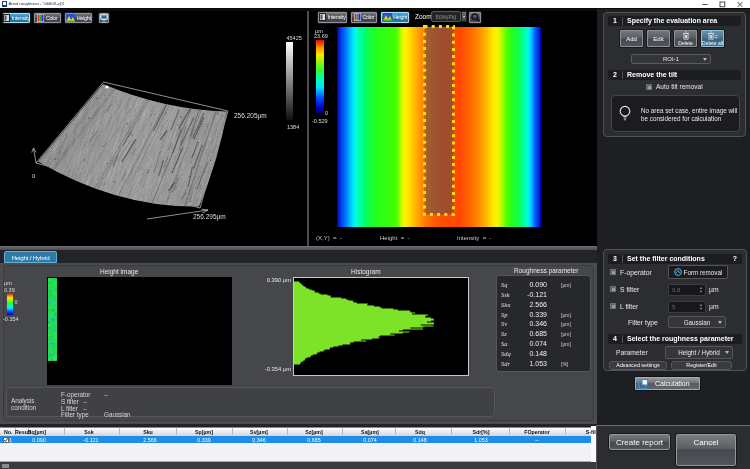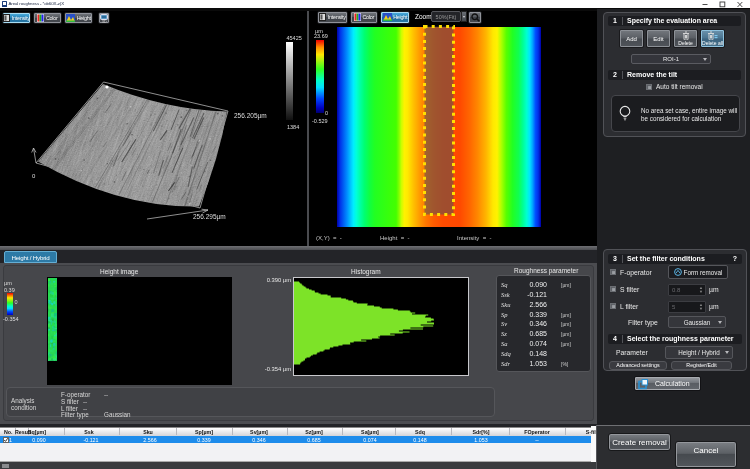--- a/index.html
+++ b/index.html
@@ -747,14 +747,14 @@
 <span class="abs" style="left:125px;width:50px;text-align:center;top:436.5px;font-size:5.3px;color:#fff;">2.566</span>
 <span class="abs" style="left:179px;width:50px;text-align:center;top:436.5px;font-size:5.3px;color:#fff;">0.339</span>
 <span class="abs" style="left:234px;width:50px;text-align:center;top:436.5px;font-size:5.3px;color:#fff;">0.346</span>
 <span class="abs" style="left:289px;width:50px;text-align:center;top:436.5px;font-size:5.3px;color:#fff;">0.685</span>
 <span class="abs" style="left:345px;width:50px;text-align:center;top:436.5px;font-size:5.3px;color:#fff;">0.074</span>
 <span class="abs" style="left:395px;width:50px;text-align:center;top:436.5px;font-size:5.3px;color:#fff;">0.148</span>
 <span class="abs" style="left:456px;width:50px;text-align:center;top:436.5px;font-size:5.3px;color:#fff;">1.053</span>
 <span class="abs" style="left:512px;width:50px;text-align:center;top:436.5px;font-size:5.3px;color:#fff;">--</span>
 
 <div class="abs" style="left:596px;top:425px;width:154px;height:44px;background:#2c2d30;border-top:1px solid #6e6f73;border-left:1px solid #55565a;"></div>
-<div class="abs" style="left:608px;top:433px;width:63px;height:18px;border:1px solid #17181a;border-radius:3px;background:linear-gradient(#7b7f84,#5c6065 45%,#464a4f 50%,#52565b);box-shadow:inset 0 0 0 1px #94979c;color:#fff;font-size:8px;text-align:center;line-height:17px;">Create removal</div>
-<div class="abs" style="left:675px;top:433px;width:62px;height:27px;border:1px solid #17181a;border-radius:3px;background:linear-gradient(#7b7f84,#5c6065 45%,#464a4f 50%,#52565b);box-shadow:inset 0 0 0 1px #94979c;color:#fff;font-size:8px;text-align:center;line-height:17px;margin-top:8px;">Cancel</div>
+<div class="abs" style="left:608px;top:433px;width:63px;height:18px;border:1px solid #17181a;border-radius:3px;background:linear-gradient(#7b7f84,#5c6065 45%,#464a4f 50%,#52565b);box-shadow:inset 0 0 0 1px #94979c;color:#fff;font-size:8px;text-align:center;line-height:17px;">Create report</div>
+<div class="abs" style="left:675px;top:433px;width:62px;height:34px;border:1px solid #17181a;border-radius:3px;background:linear-gradient(#7b7f84,#5c6065 45%,#464a4f 50%,#52565b);box-shadow:inset 0 0 0 1px #94979c;color:#fff;font-size:8px;text-align:center;line-height:17px;">Cancel</div>
 </div>
 </body></html>

